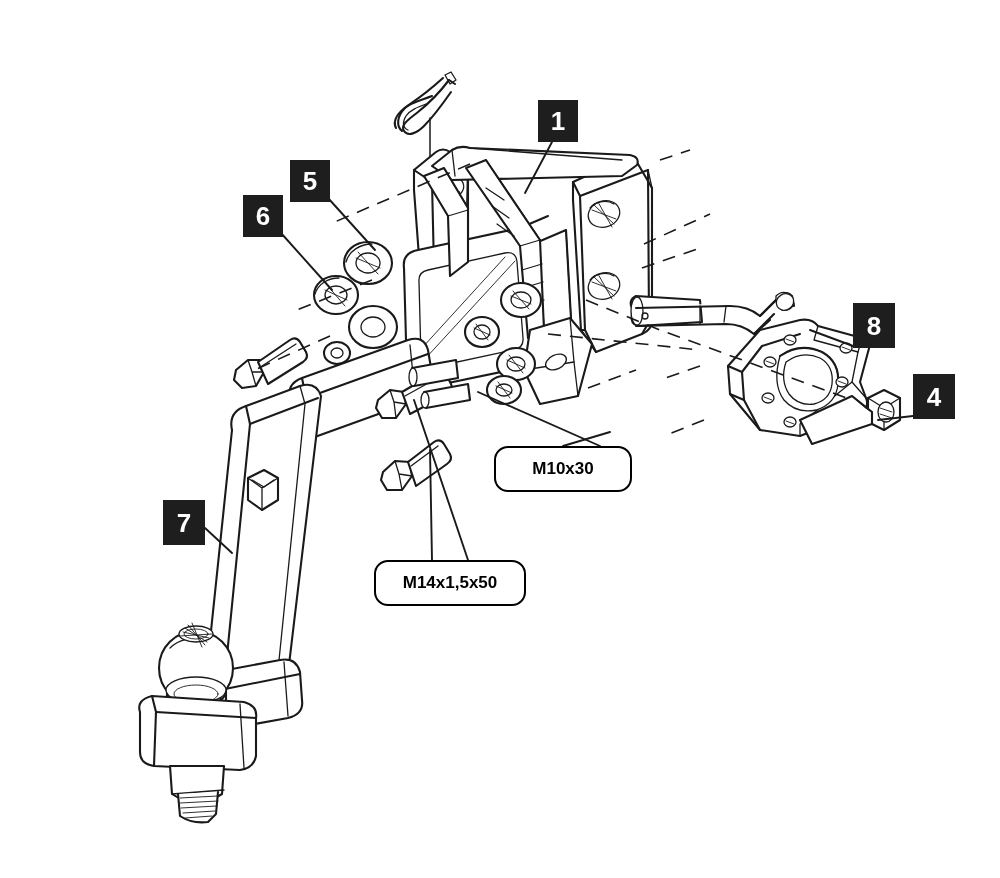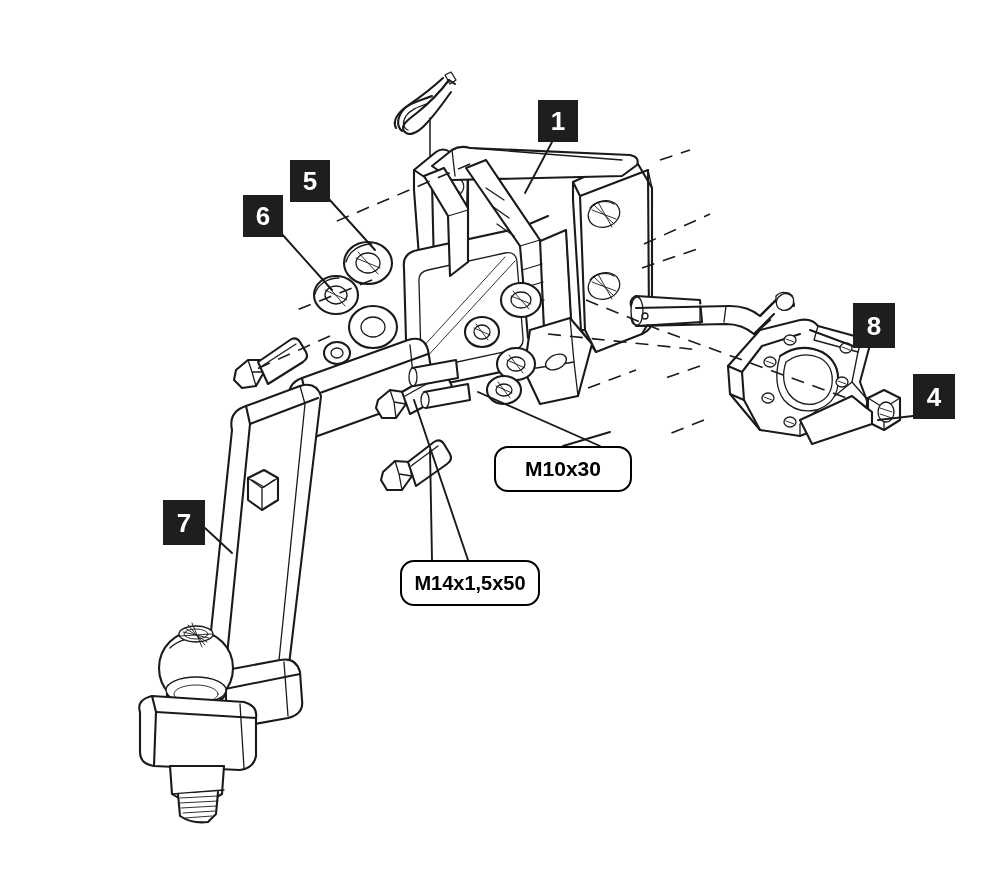--- a/index.html
+++ b/index.html
@@ -399,21 +399,21 @@
       </div>
       <div class="num-badge" style="left: 913px; top: 374px; width: 42px; height: 45px; font-size: 26px; background: rgb(30, 30, 30); color: rgb(255, 255, 255);">
         <span>4</span>
       </div>
       <div class="num-badge" style="left: 163px; top: 500px; width: 42px; height: 45px; font-size: 26px; background: rgb(30, 30, 30); color: rgb(255, 255, 255);">
         <span>7</span>
       </div>
     </div>
 
   <div id="callouts-layer">
-      <div class="text-callout" style="left: 494px; top: 446px; width: 138px; height: 46px; font-size: 21px; border-color: rgb(0, 0, 0);">
+      <div class="text-callout" style="left: 494px; top: 446px; width: 138px; height: 46px; font-size: 17px; border-color: rgb(0, 0, 0);">
         <span>M10x30</span>
       </div>
-      <div class="text-callout" style="left: 374px; top: 560px; width: 140px; height: 46px; font-size: 20px; border-color: rgb(0, 0, 0); margin-left: 26px;">
+      <div class="text-callout" style="left: 374px; top: 560px; width: 152px; height: 46px; font-size: 17px; border-color: rgb(0, 0, 0);">
         <span>M14x1,5x50</span>
       </div>
     </div>
 
 </div>
 
 </body></html>

